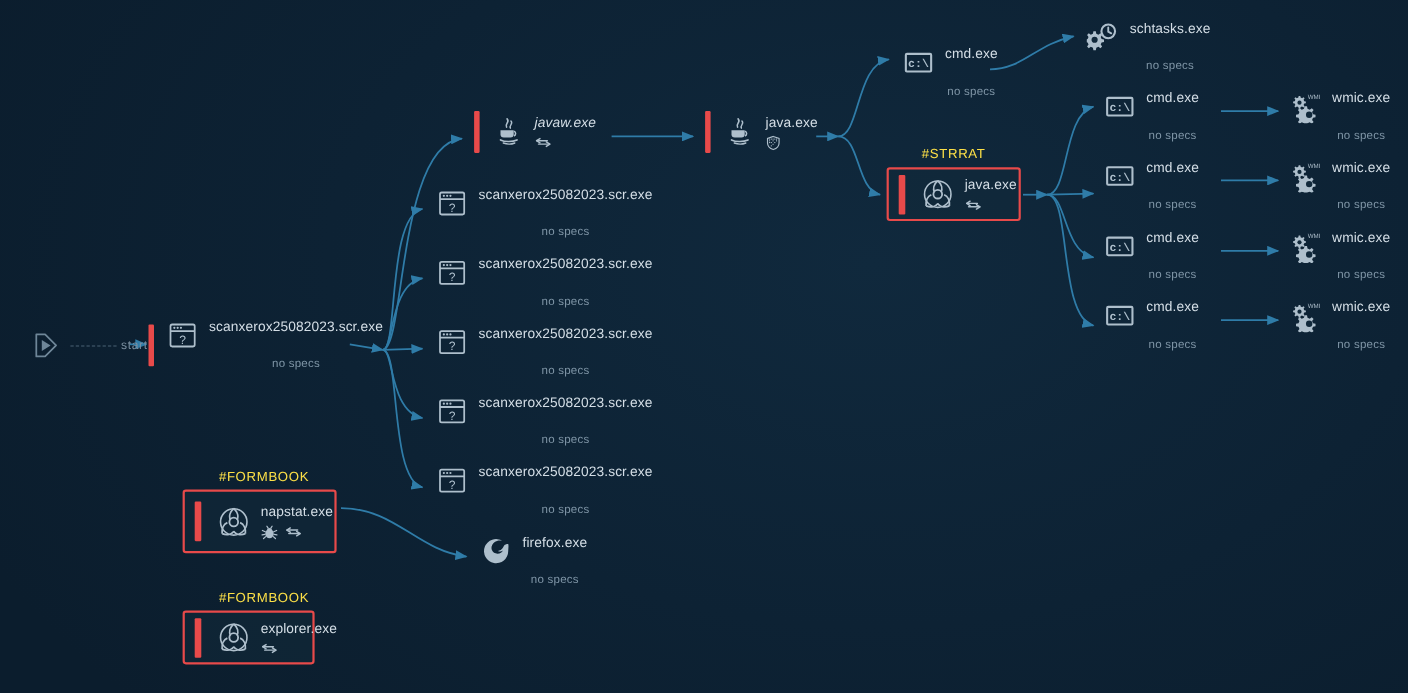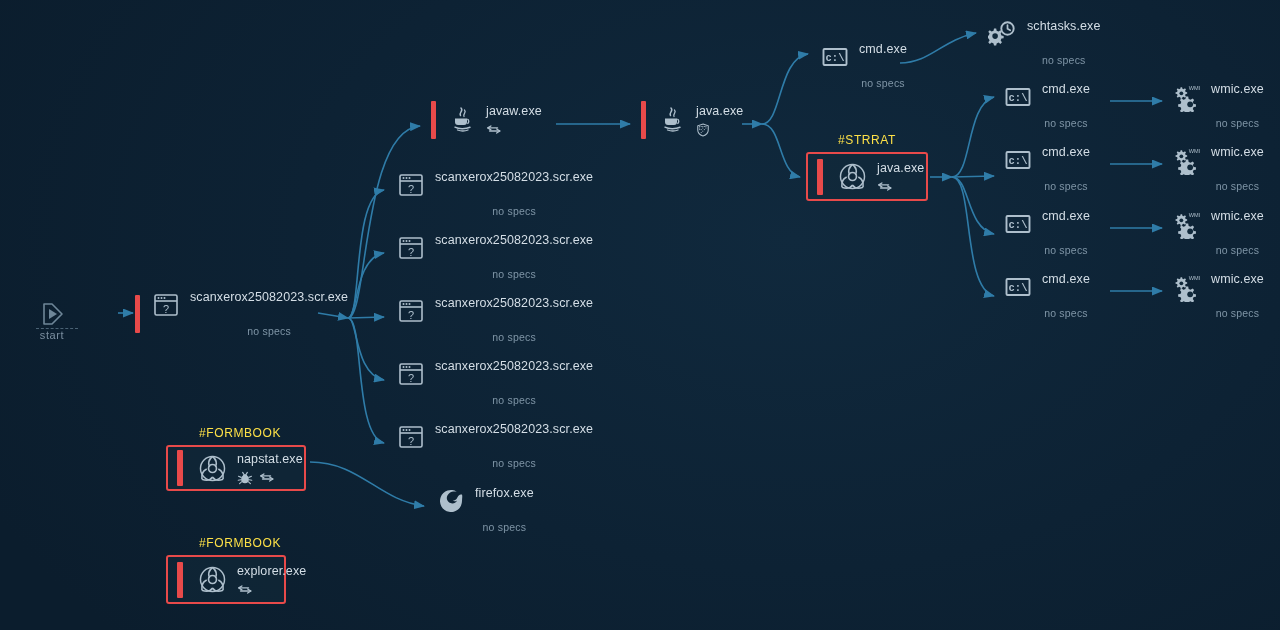--- a/index.html
+++ b/index.html
@@ -29,21 +29,21 @@
   .card .redbar{width:6px;height:36px;background:#e84a4a;border-radius:1px;margin-left:9px;flex:0 0 6px;}
   .card .cardbody{display:flex;align-items:center;margin-left:13px;}
   .card .nodeicon{width:32px;height:32px;flex:0 0 32px;}
   .tag{position:absolute;font-size:12px;color:#fde047;letter-spacing:.6px;white-space:nowrap;}
 
   
   .barnode{position:absolute;display:flex;align-items:center;}
   .barnode .redbar{width:5px;height:38px;background:#e84a4a;border-radius:1px;flex:0 0 5px;}
   .barnode .inner{display:flex;align-items:flex-start;margin-left:11px;}
 
-  .startwrap{position:absolute;display:flex;align-items:center;flex-direction:column;}
+  .startwrap{position:absolute;display:flex;align-items:center;}
   .startlabel{font-size:11px;color:#7b8fa0;letter-spacing:.6px;margin:0 6px 0 4px;}
   .dashline{width:42px;border-top:1px dashed #4a6274;}
 </style>
 </head>
 <body>
 
 <div id="canvas">
   <svg class="edges" viewBox="0 0 1280 630">
     <defs>
       <marker id="ah" markerWidth="11" markerHeight="9" refX="10" refY="4.5" orient="auto" markerUnits="userSpaceOnUse">
@@ -101,21 +101,21 @@
               <circle cx="13.5" cy="8" r="1" fill="#aebfcc"></circle>
               <text x="15" y="22.5" font-size="11" font-family="Liberation Sans, sans-serif" fill="#aebfcc" text-anchor="middle">?</text>
             </svg>
           </span>
           <span class="nodetexts">
             <span class="nlabel">scanxerox25082023.scr.exe</span>
             <span class="nspecs">no specs</span>
           </span>
         </span>
       </div>
-      <div class="barnode" style="left: 431px; top: 101px;">
+      <div class="barnode" style="left: 431px; top: 101px; font-style: italic;">
         <span class="redbar"></span>
         <span class="inner">
           <span class="nodeicon">
             <svg viewBox="0 0 30 30" width="30" height="30">
               <path d="M14 4 C17 7 11.5 8.5 13.5 11.5" fill="none" stroke="#aebfcc" stroke-width="1.5" stroke-linecap="round"></path>
               <path d="M17.5 6 C20 8.5 15.5 9.8 17 12.5" fill="none" stroke="#aebfcc" stroke-width="1.3" stroke-linecap="round"></path>
               <path d="M8 14.5 H20 V18 a3 3 0 0 1 -3 3 H11 a3 3 0 0 1 -3 -3 Z" fill="#aebfcc"></path>
               <path d="M20.3 15.2 a2.4 2.4 0 0 1 0 4.4" fill="none" stroke="#aebfcc" stroke-width="1.4"></path>
               <path d="M8 23.2 C12 25.3 19 25 23 23.2" fill="none" stroke="#aebfcc" stroke-width="1.5" stroke-linecap="round"></path>
               <path d="M10.5 26 C14 27.3 18 27.2 21 26" fill="none" stroke="#aebfcc" stroke-width="1.3" stroke-linecap="round"></path>
@@ -436,21 +436,21 @@
                   <path d="M2.2 5.2 H13" stroke="#aebfcc" stroke-width="1.5" stroke-linecap="round"></path>
                   <path d="M12 6.4 L15.6 8.7 L12 11" fill="none" stroke="#aebfcc" stroke-width="1.5" stroke-linecap="round" stroke-linejoin="round"></path>
                   <path d="M4 8.7 H15.4" stroke="#aebfcc" stroke-width="1.5" stroke-linecap="round"></path>
                 </svg>
               </span>
             </span>
           </span>
         </span>
       </div>
       <div class="tag" style="left: 199px; top: 426px;">#FORMBOOK</div>
-      <div class="card" style="left: 166px; top: 445px; width: 140px; height: 46px;">
+      <div class="card" style="left: 166px; top: 445px; width: 140px; height: 58px;">
         <span class="redbar"></span>
         <span class="cardbody">
           <span class="nodeicon">
             <svg viewBox="0 0 32 32" width="31" height="31">
               <circle cx="16" cy="16" r="4.1" fill="none" stroke="#aebfcc" stroke-width="1.7"></circle>
               <path d="M16 3.4 C12.3 6.6 11.3 11 13 14.3" fill="none" stroke="#aebfcc" stroke-width="1.7"></path>
               <path d="M16 3.4 C19.7 6.6 20.7 11 19 14.3" fill="none" stroke="#aebfcc" stroke-width="1.7"></path>
               <path d="M5.1 27 C4.5 22.2 6.6 18.1 10 16.6" fill="none" stroke="#aebfcc" stroke-width="1.7"></path>
               <path d="M5.1 27 C9.6 28.8 14 27.8 16.2 24.8" fill="none" stroke="#aebfcc" stroke-width="1.7"></path>
               <path d="M26.9 27 C27.5 22.2 25.4 18.1 22 16.6" fill="none" stroke="#aebfcc" stroke-width="1.7"></path>

